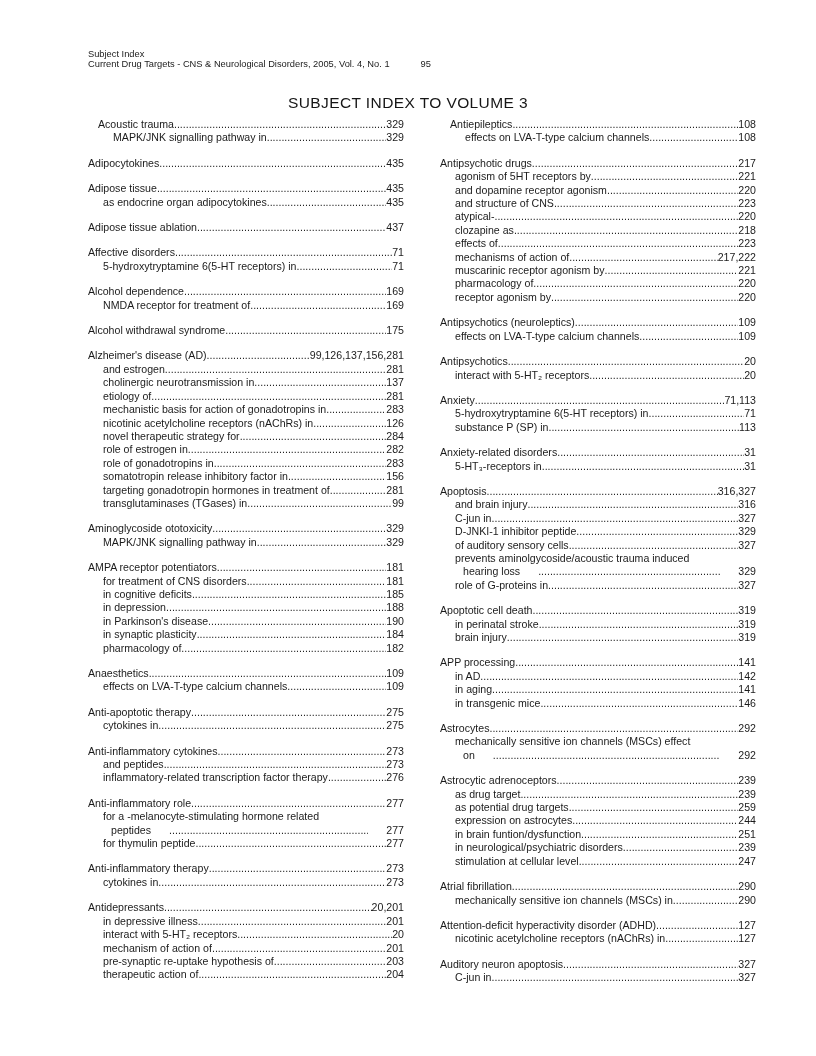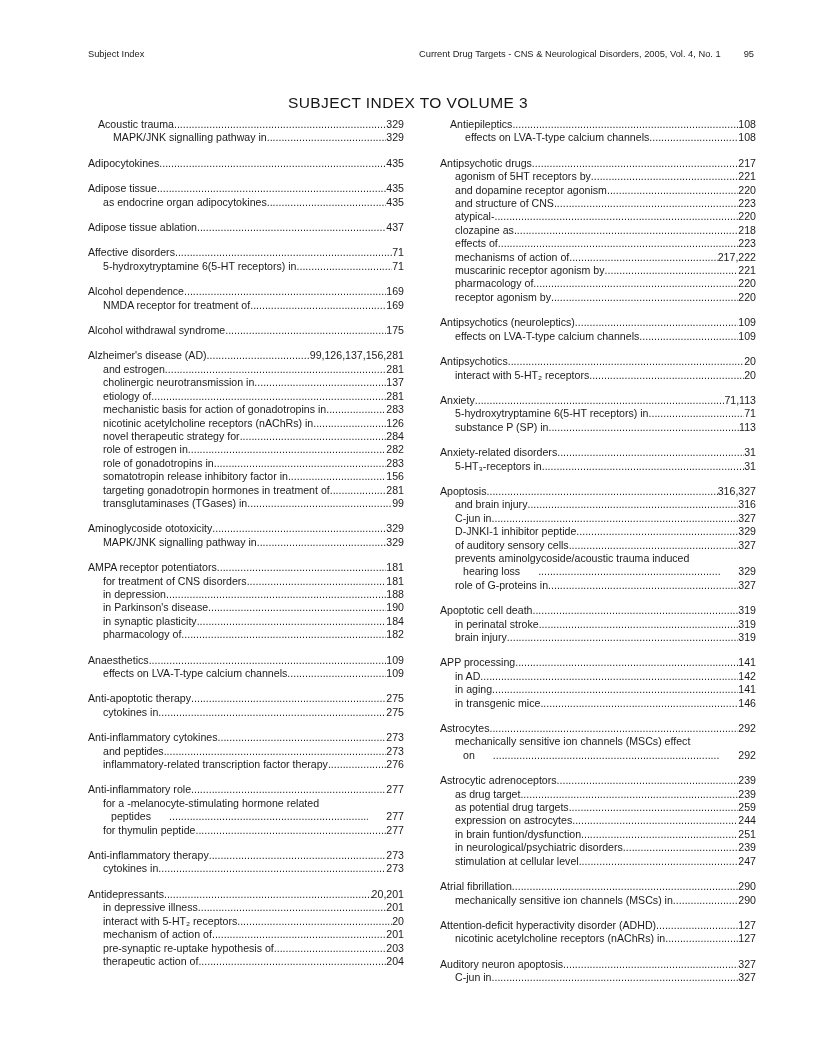--- a/index.html
+++ b/index.html
@@ -19,25 +19,26 @@
   .running-header {
     position: absolute;
     top: 49px;
     left: 88px;
     right: 62px;
     display: flex;
     justify-content: space-between;
     align-items: baseline;
     font-size: 9.3px;
     color: #1b1b1b;
+    flex-direction: column;
   }
   .running-header .right-group {
     display: flex;
     align-items: center;
-    gap: 23px;
+    gap: 31px;
     white-space: nowrap;
   }
   .doc-title {
     position: absolute;
     top: 74px;
     left: 0;
     width: 100%;
     text-align: center;
     font-size: 15.5px;
     font-weight: normal;
@@ -249,20 +250,25 @@
             <span class="txt">AMPA receptor potentiators</span>
             <span class="dots"></span>
             <span class="pg">181</span>
           </div>
           <div class="row sub">
             <span class="txt">for treatment of CNS disorders</span>
             <span class="dots"></span>
             <span class="pg">181</span>
           </div>
           <div class="row sub">
+            <span class="txt">in cognitive deficits</span>
+            <span class="dots"></span>
+            <span class="pg">185</span>
+          </div>
+          <div class="row sub">
             <span class="txt">in depression</span>
             <span class="dots"></span>
             <span class="pg">188</span>
           </div>
           <div class="row sub">
             <span class="txt">in Parkinson's disease</span>
             <span class="dots"></span>
             <span class="pg">190</span>
           </div>
           <div class="row sub">

